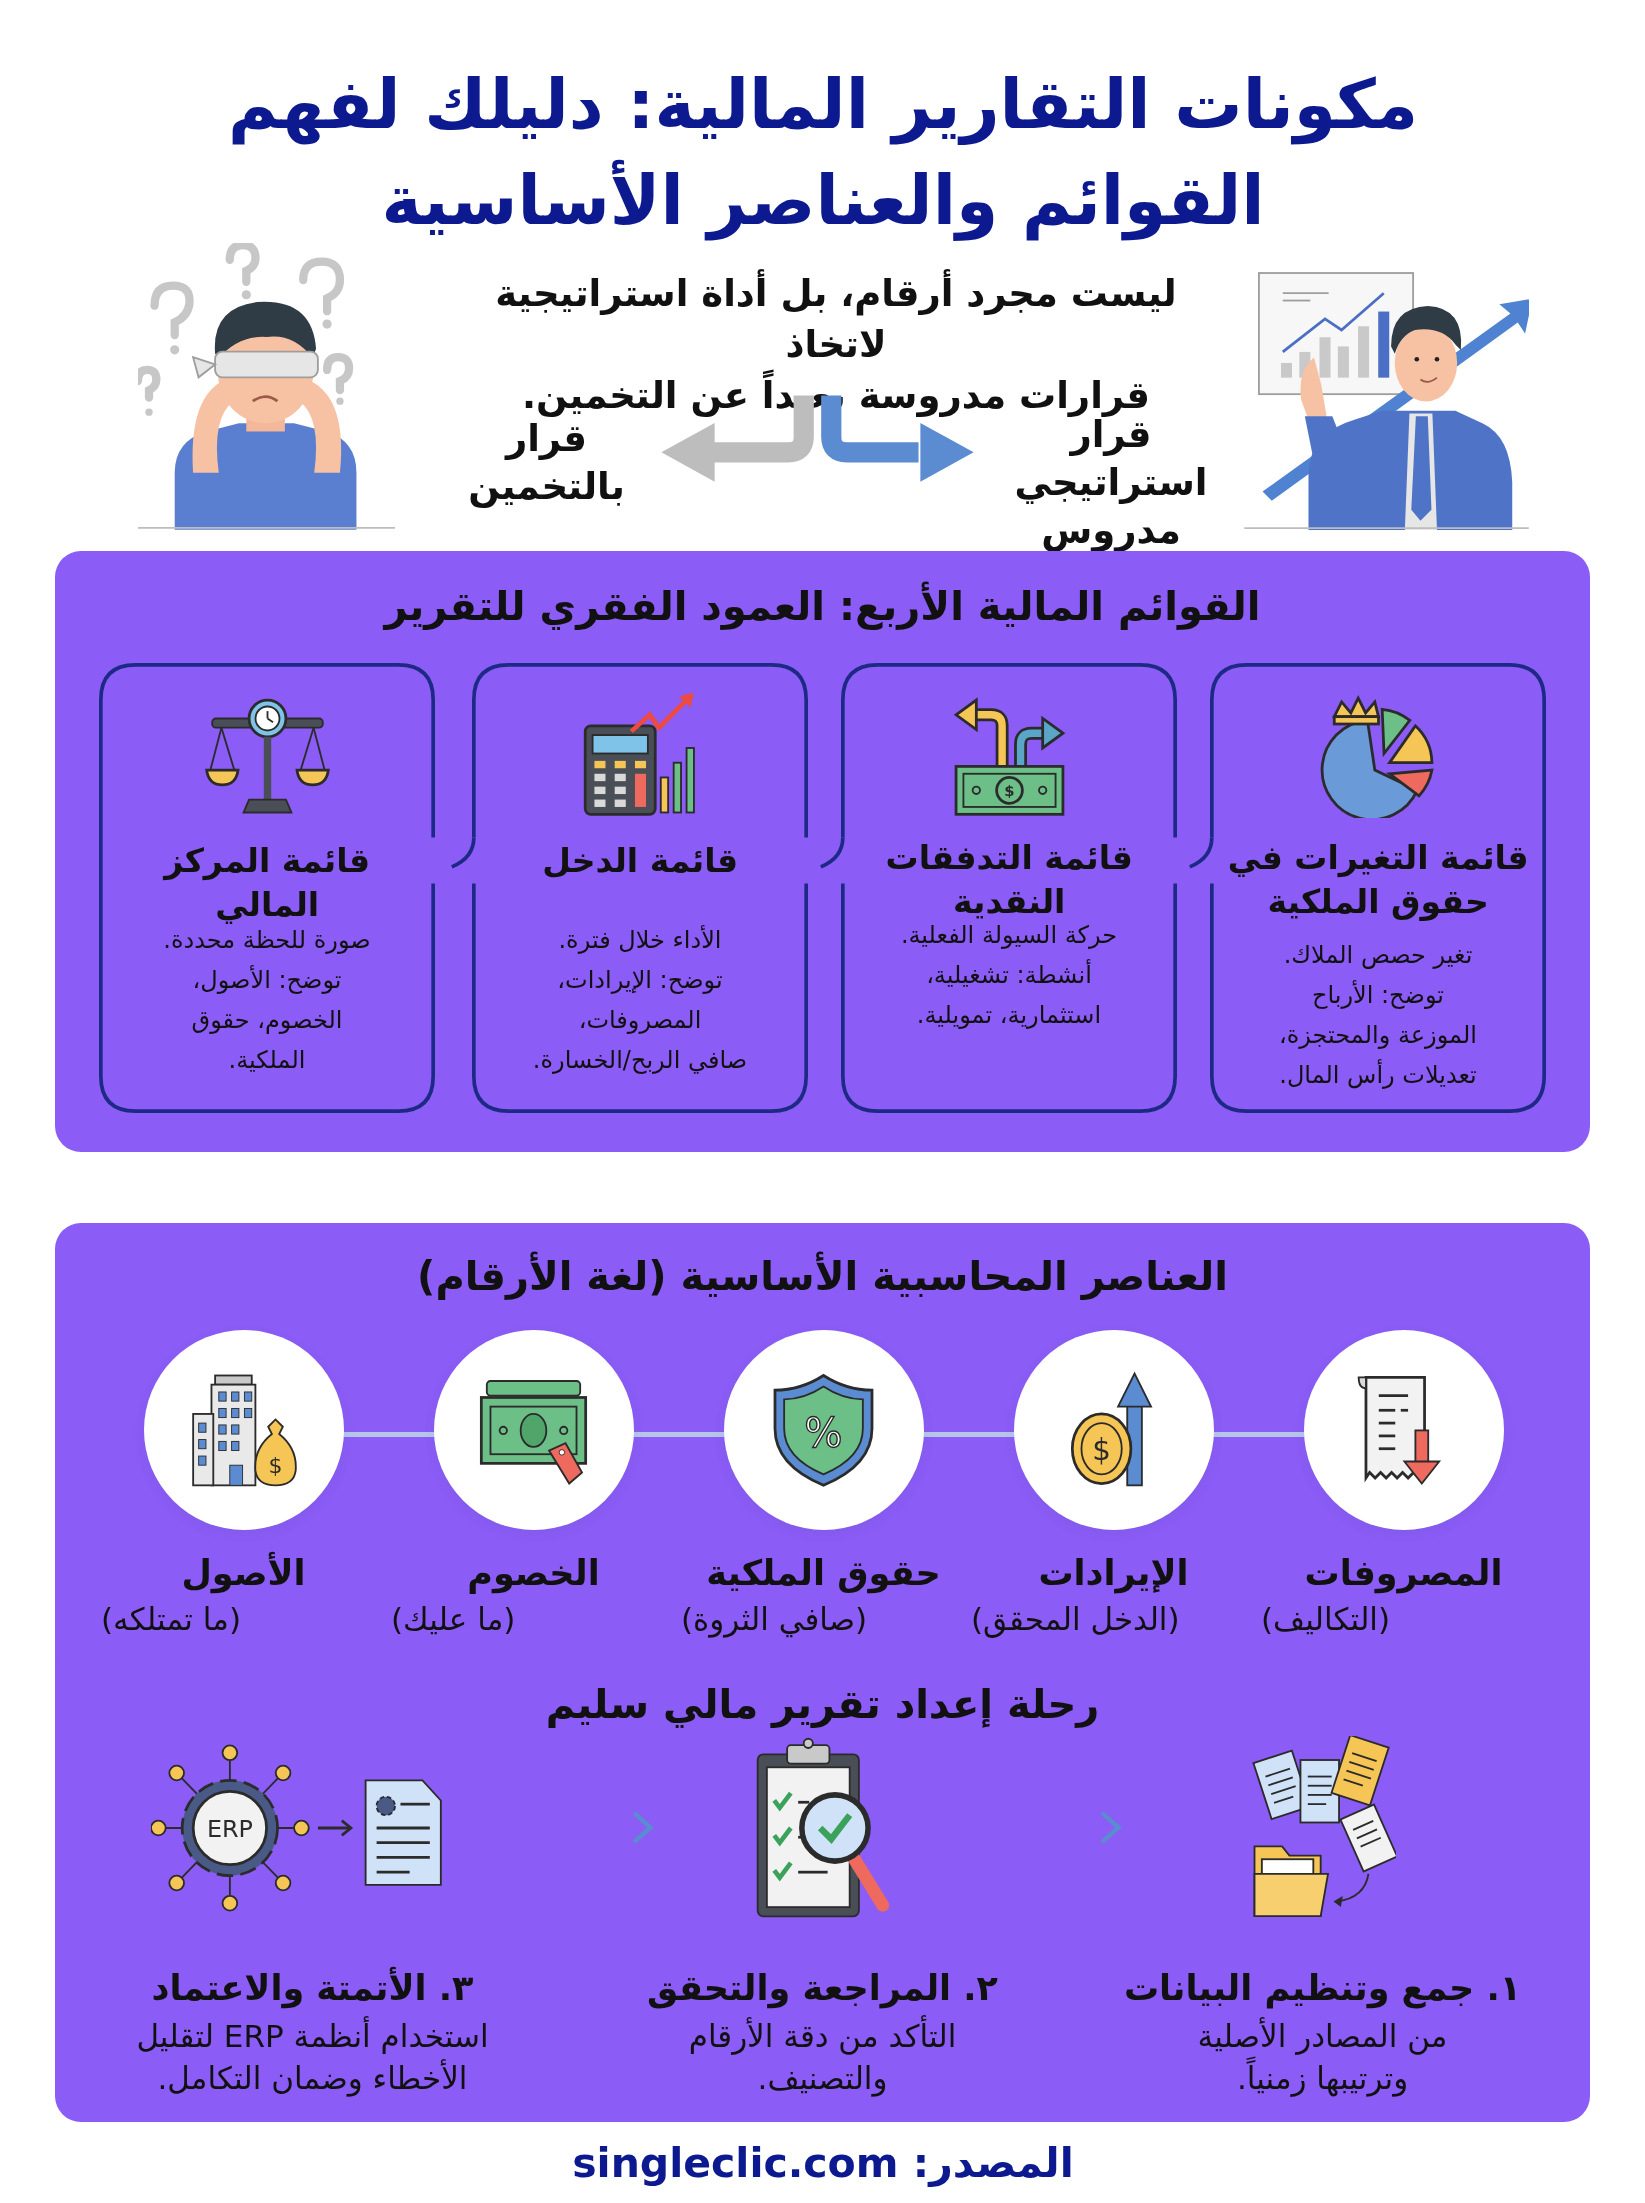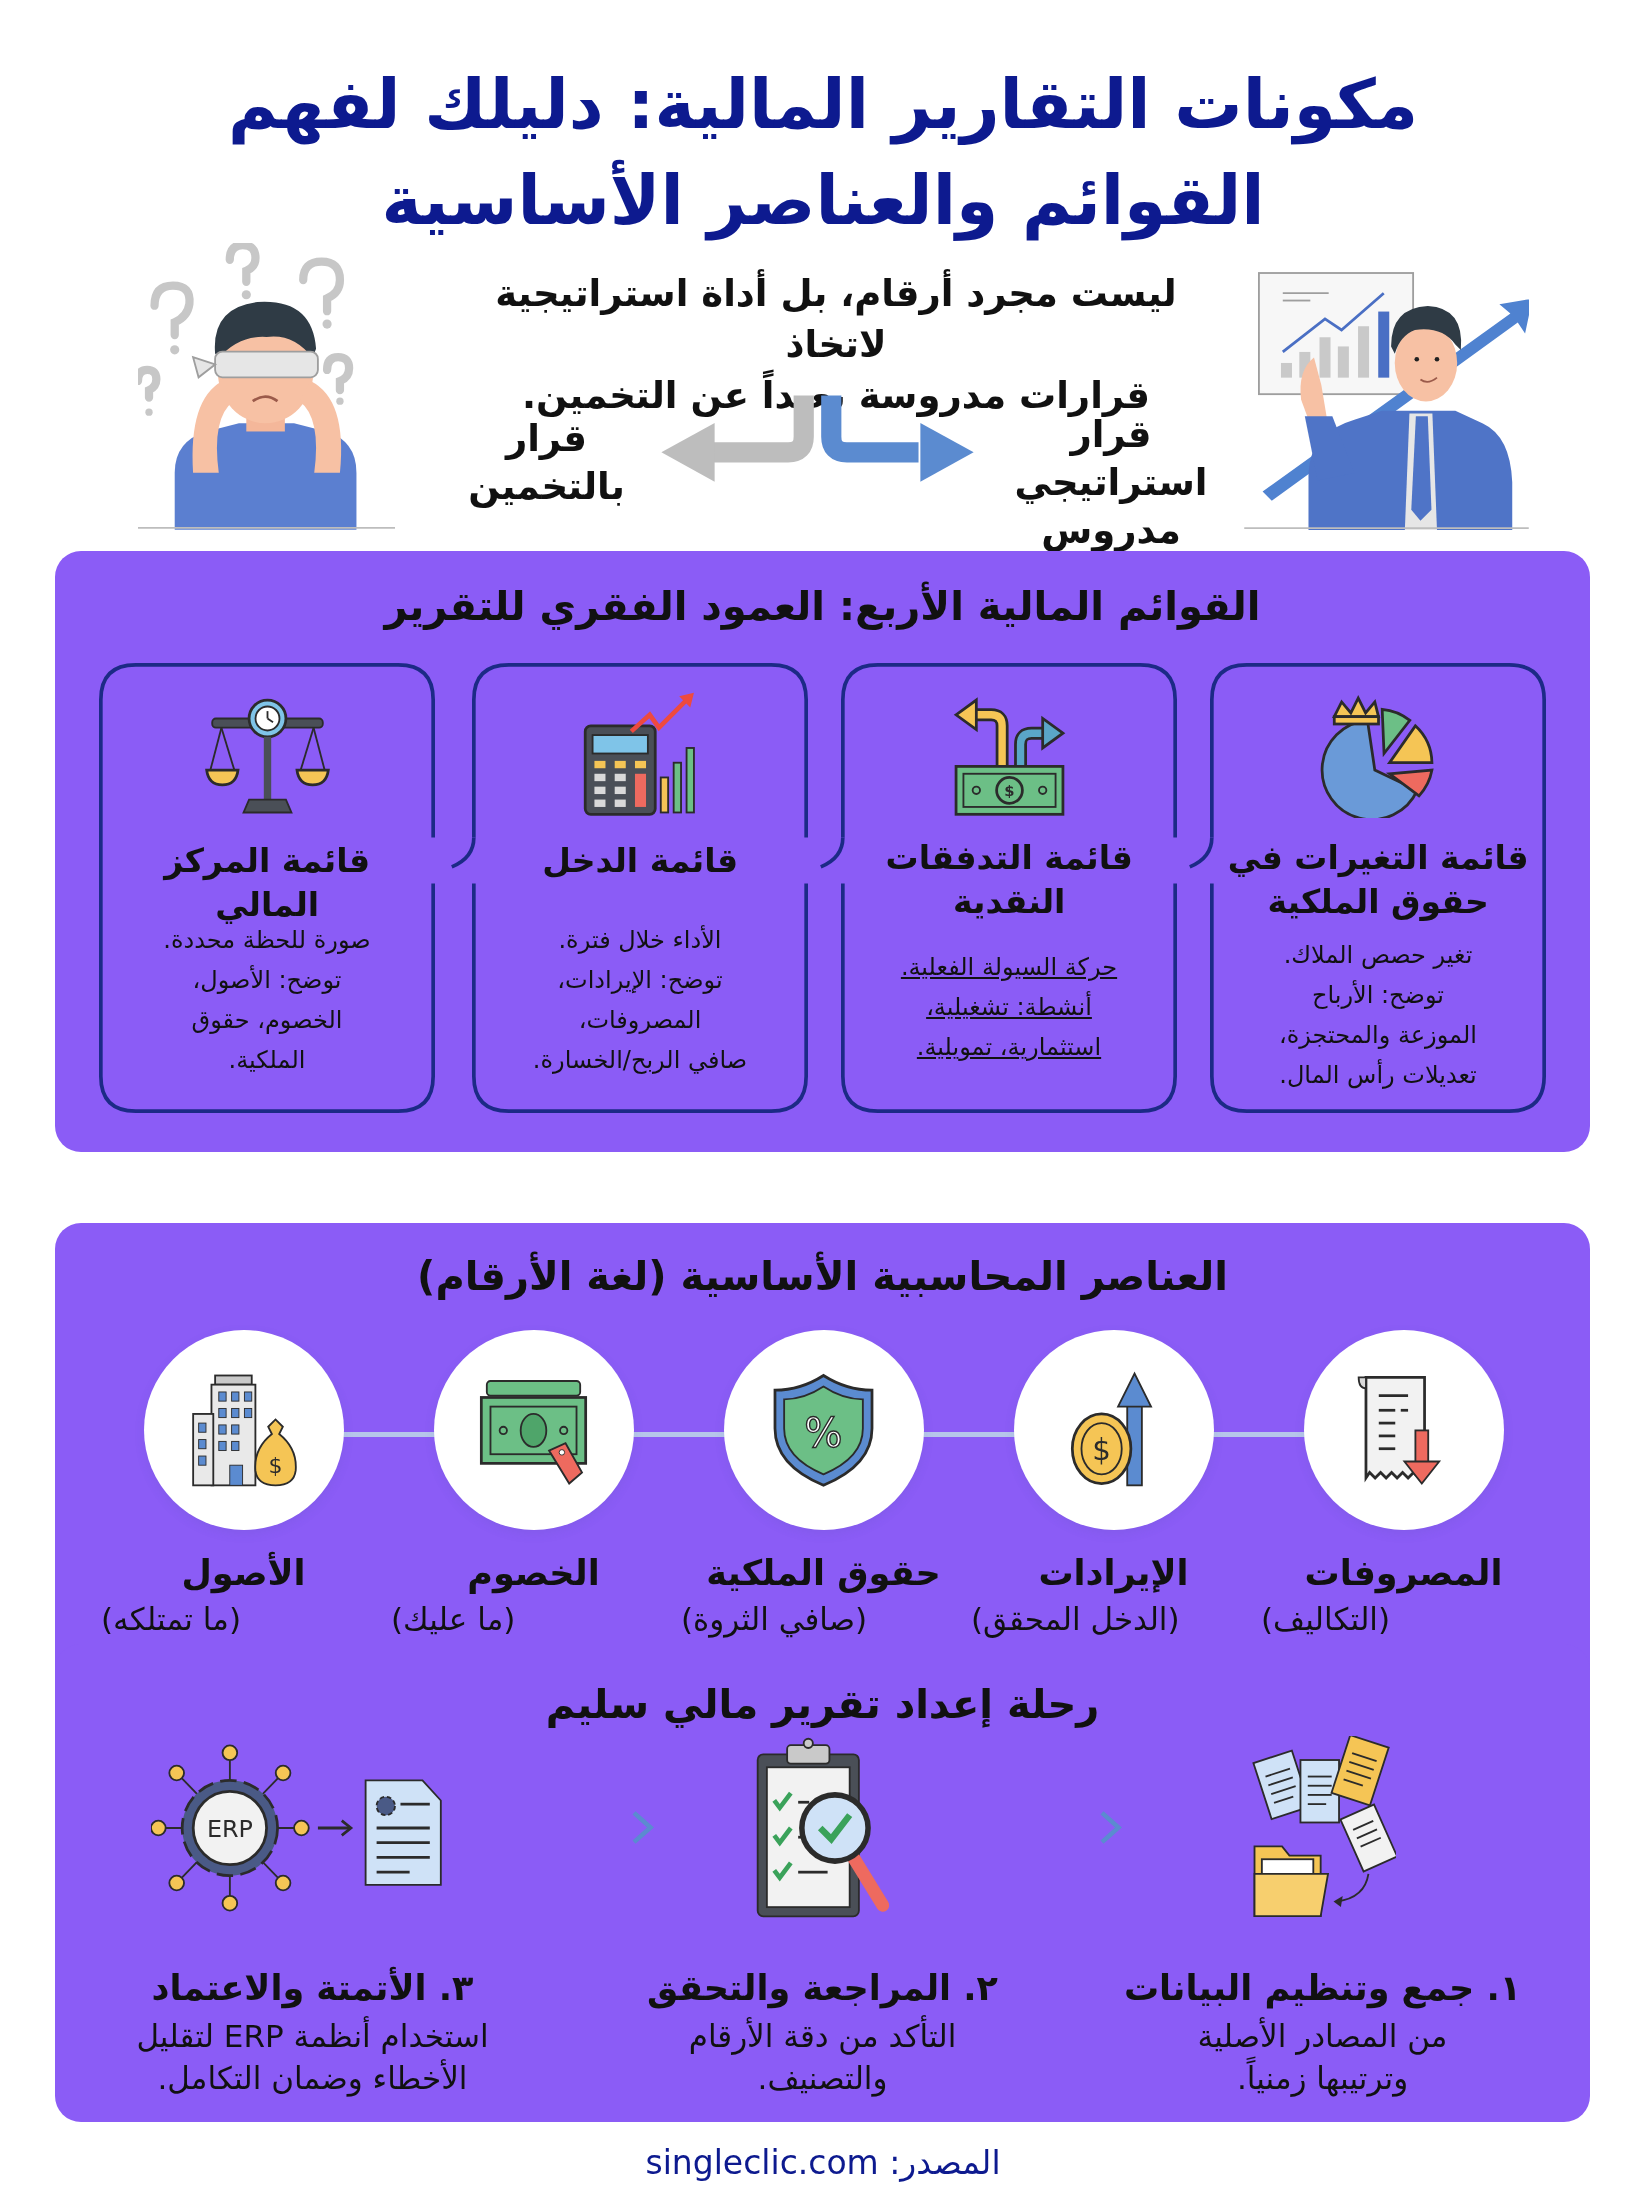--- a/index.html
+++ b/index.html
@@ -36,21 +36,21 @@
   .el .circle svg { position: absolute; left: 40px; top: 40px; width: 119px; height: 119px; }
   .el .el-name { position: absolute; left: -27.5px; top: 220px; width: 266px; text-align: center; font-weight: 800; font-size: 35px; line-height: 46px; }
   .el .el-sub { position: absolute; left: -37px; top: 268px; width: 285px; text-align: left; font-size: 31px; line-height: 42px; }
 
   .step { position: absolute; top: 92px; width: 441px; }
   .step .s-icon { position: absolute; top: 0; height: 184px; }
   .step .s-title { position: absolute; left: 0; top: 228px; width: 441px; text-align: center; font-weight: 800; font-size: 35px; line-height: 48px; }
   .step .s-desc { position: absolute; left: 0; top: 279px; width: 441px; text-align: center; font-size: 31px; line-height: 42px; }
   .flow-arrow { position: absolute; top: 165px; width: 119px; height: 37px; }
 
-  .footer { position: absolute; left: 0; top: 2140px; width: 1646px; text-align: center; font-weight: 400; font-size: 33px; line-height: 46px; color: #0d1a8f; }
+  .footer { position: absolute; left: 0; top: 2140px; width: 1646px; text-align: center; font-weight: 700; font-size: 41px; line-height: 46px; color: #0d1a8f; }
   .footer span { display: inline-block; }
 </style>
 </head>
 <body>
 
 <div class="title">
   <div>مكونات التقارير المالية: دليلك لفهم</div>
   <div>القوائم والعناصر الأساسية</div>
 </div>
 
@@ -172,21 +172,21 @@
       <rect x="20" y="92" width="100" height="36" fill="none" stroke="#2b2b2b" stroke-width="2"></rect>
       <circle cx="70" cy="110" r="14" fill="#6cbf86" stroke="#2b2b2b" stroke-width="3"></circle>
       <text x="70" y="116" text-anchor="middle" font-size="16" font-weight="bold" fill="#2b2b2b" font-family="DejaVu Sans, sans-serif">$</text>
       <circle cx="34" cy="110" r="4" fill="none" stroke="#2b2b2b" stroke-width="2"></circle>
       <circle cx="106" cy="110" r="4" fill="none" stroke="#2b2b2b" stroke-width="2"></circle>
     </svg>
     <div class="c-title" style="top:173px;">
       <div>قائمة التدفقات</div>
       <div>النقدية</div>
     </div>
-    <div class="c-desc" style="top:284px;text-decoration:underline;">
+    <div class="c-desc" style="top:252px;">
       <div>حركة السيولة الفعلية.</div>
       <div>أنشطة: تشغيلية،</div>
       <div>استثمارية، تمويلية.</div>
     </div>
   </div>
 
   <div class="card" style="left:417px;">
     <svg class="frame" viewBox="0 0 366 490">
       <path d="M40 2 L326 2 Q364 2 364 40 L364 190 M364 240 L364 450 Q364 488 326 488 L40 488 Q2 488 2 450 L2 240 M2 190 L2 40 Q2 2 40 2" fill="none" stroke="#1c2a86" stroke-width="4"></path>
       <path d="M2 190 Q2 212 -22 222" fill="none" stroke="#1c2a86" stroke-width="4"></path>

